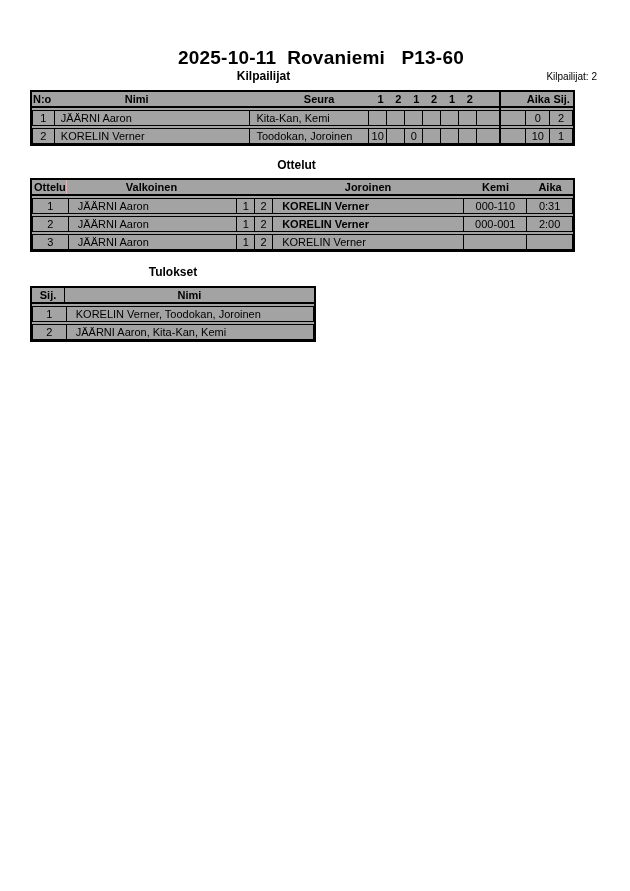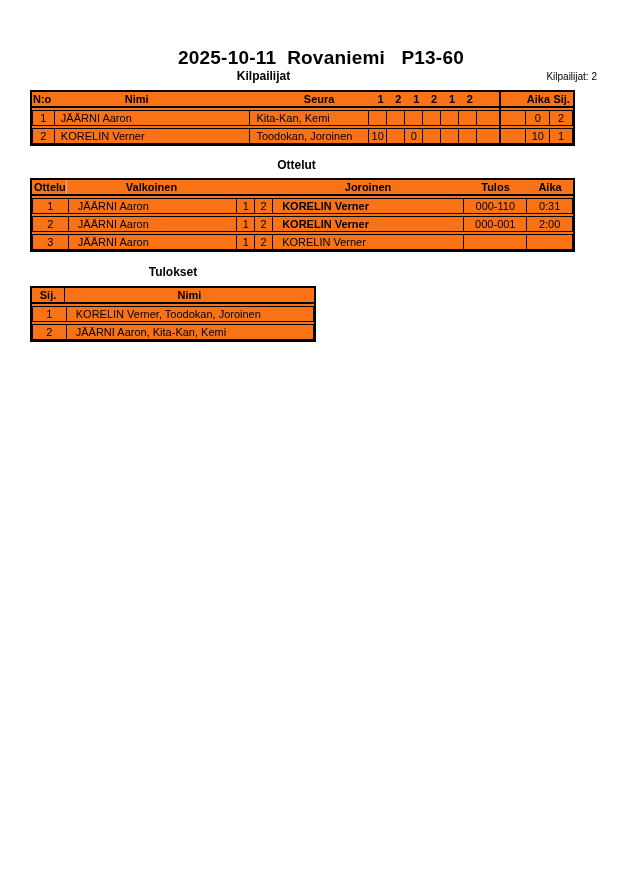--- a/index.html
+++ b/index.html
@@ -21,21 +21,21 @@
   .sec-heading { font-weight:bold; font-size:12px; text-align:center; }
   .kilp-heading { left:30px; top:69px; width:467px; }
   .kilp-count { top:71px; right:33px; font-size:10px; }
   .ottelut-heading { left:24px; top:158px; width:545px; }
   .tulokset-heading { left:30px; top:265px; width:286px; }
 
   .tbl {
     position:absolute;
     border:2px solid #000;
     box-sizing:border-box;
-    background:#f97316;
+    background:#a3a3a3;
     font-size:11px;
   }
   .thead {
     display:flex;
     height:14px; line-height:14px;
     border-bottom:2px solid #000;
     font-weight:bold;
   }
   .thead .hc { box-sizing:border-box; text-align:center; white-space:nowrap; overflow:hidden; }
   .row {
@@ -142,21 +142,21 @@
 </div>
 
 <div class="abs sec-heading ottelut-heading">Ottelut</div>
 
 <div class="tbl t2">
   <div class="thead">
     <div class="hc w-ott">Ottelu</div>
     <div class="hc w-valk">Valkoinen</div>
     <div class="hc w-hsp"></div>
     <div class="hc w-sin">Joroinen</div>
-    <div class="hc w-tulos">Tulos</div>
+    <div class="hc w-tulos">Kemi</div>
     <div class="hc w-aika">Aika</div>
   </div>
   <div class="row">
     <div class="c w-ott">1</div>
     <div class="c w-valk">JÄÄRNI Aaron</div>
     <div class="c w-12">1</div>
     <div class="c w-12">2</div>
     <div class="c w-sin" style="font-weight: bold;">KORELIN Verner</div>
     <div class="c w-tulos">000-110</div>
     <div class="c w-aika">0:31</div>

